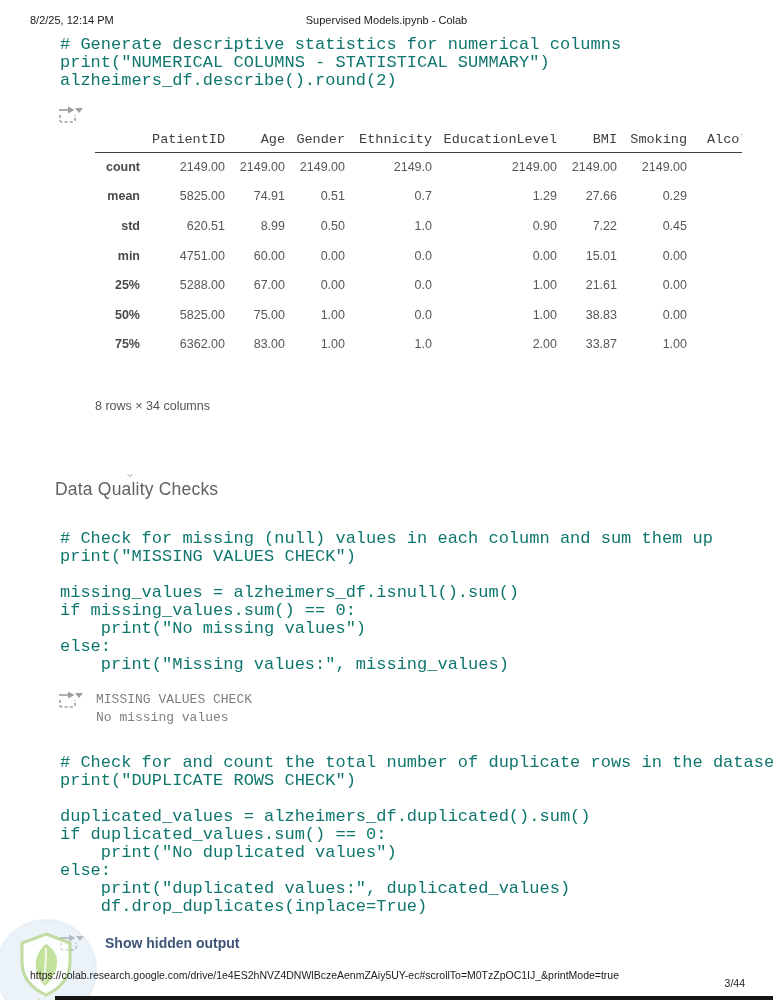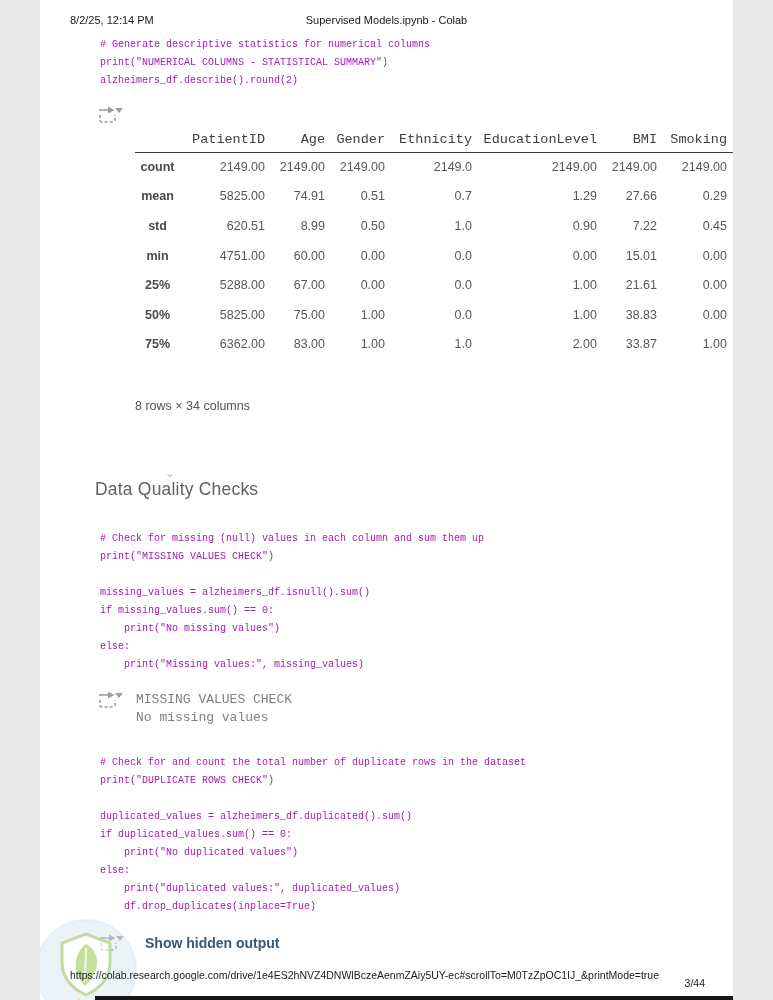--- a/index.html
+++ b/index.html
@@ -1,35 +1,35 @@
 <!DOCTYPE html>
 <html><head>
 <meta charset="utf-8">
 <style>
   * { margin:0; padding:0; box-sizing:border-box; }
   html,body { background:#e9e9e9; }
   .page {
-    position:relative; width:693px; height:1000px; margin:0 auto;
+    position:relative; width:773px; height:1000px; margin:0 auto;
     background:#ffffff; overflow:hidden;
     font-family:"Liberation Sans","DejaVu Sans",sans-serif; color:#222;
   }
   
   .print-header { position:absolute; top:14px; left:0; width:100%; height:16px; font-size:11px; color:#1a1a1a; }
   .print-date { position:absolute; left:30px; top:0; }
   .print-title { position:absolute; left:0; width:100%; text-align:center; top:0; }
   .print-footer { position:absolute; top:969px; left:0; width:100%; font-size:10.5px; color:#1a1a1a; }
   .footer-url { position:absolute; left:30px; top:0; }
   .footer-page { position:absolute; right:28px; top:8px; }
 
   
   .code-block, .out-lines {
     position:absolute; white-space:pre;
     font-family:"Liberation Mono","DejaVu Sans Mono",monospace;
   }
-  .code-block { left:60px; font-size:10px; line-height:18px; color:#a21caf; }
+  .code-block { left:60px; font-size:17px; line-height:18px; color:#0f766e; }
   #code1 { top:36px; }
   #code2 { top:530px; }
   #code3 { top:754px; }
   .out-lines { left:96px; font-size:13px; line-height:17.5px; color:#7f7f7f; }
   #out1-title { top:107px; }
   #out2-lines { top:691px; }
 
   .cell-icon { position:absolute; width:27px; height:20px; }
   #icon1 { left:57px; top:105px; }
   #icon2 { left:57px; top:690px; }
@@ -40,21 +40,21 @@
   table { border-collapse:collapse; table-layout:fixed; width:660px; }
   col.cidx{width:45px} col.c0{width:85px} col.c1{width:60px} col.c2{width:60px}
   col.c3{width:87px} col.c4{width:125px} col.c5{width:60px} col.c6{width:70px} col.c7{width:68px}
   thead th {
     font-family:"Liberation Mono","DejaVu Sans Mono",monospace; font-weight:normal;
     font-size:13.5px; color:#3f3f3f; text-align:right; height:24px; vertical-align:middle;
     border-bottom:1.5px solid #3d3d3d; padding:0;
   }
   thead th:last-child { text-align:left; padding-left:20px; }
   tbody td { font-size:12.5px; color:#575757; text-align:right; height:29.6px; vertical-align:middle; padding:0; }
-  tbody td.idx { text-align:center; font-weight:bold; color:#4a4a4a; }
+  tbody td.idx { text-align:right; font-weight:bold; color:#4a4a4a; }
   .table-note { position:absolute; left:95px; top:399px; font-size:12.5px; color:#555; }
 
   
   .section-head { position:absolute; left:55px; top:472px; height:28px; display:flex; align-items:center;flex-direction:column; }
   .section-chevron { width:16px; height:16px; margin-right:13px; cursor:pointer; }
   .section-title { font-size:17.5px; color:#5f6368; letter-spacing:.2px; }
 
   
   .show-hidden { position:absolute; left:105px; top:935px; font-size:14px; font-weight:bold; color:#3e5578; cursor:pointer; }
 

